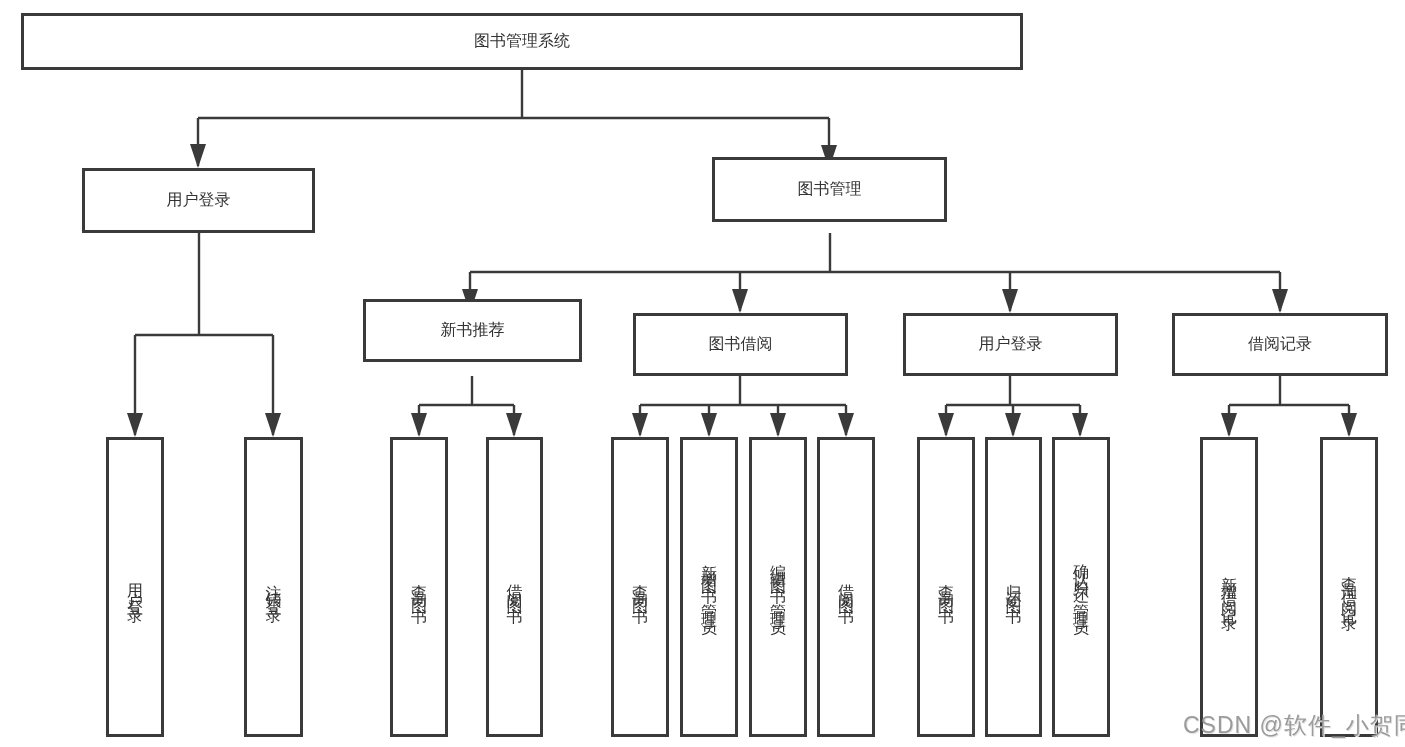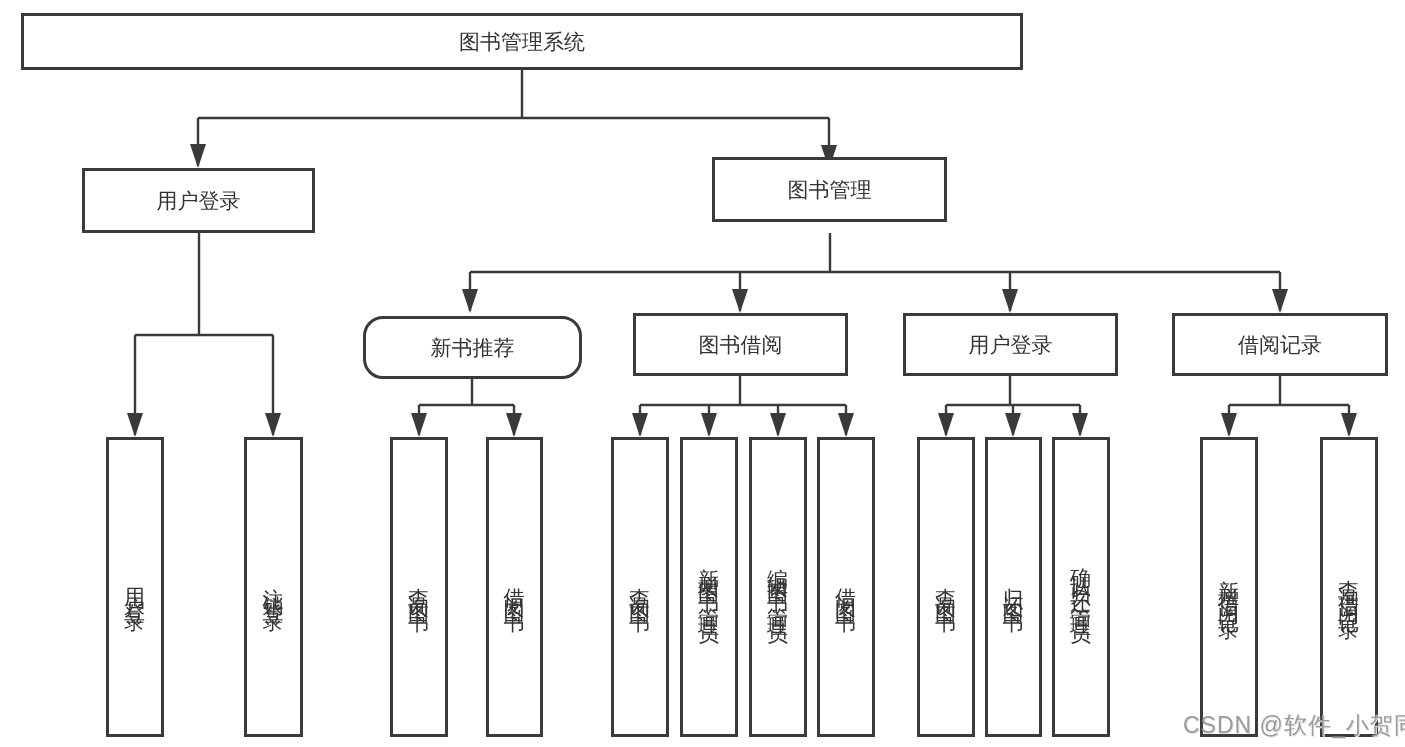--- a/index.html
+++ b/index.html
@@ -15,21 +15,21 @@
     position: absolute;
     left: 0; top: 0;
     width: 1405px; height: 747px;
   }
   .node {
     position: absolute;
     box-sizing: border-box;
     background: #ffffff;
     border: 3px solid #3a3a3a;
     color: #333333;
-    font-size: 21px;
+    font-size: 16px;
     display: flex;
     align-items: center;
     justify-content: center;
     white-space: nowrap;
     z-index: 2;
   }
   .v {
     writing-mode: vertical-rl;
     text-orientation: mixed;
     letter-spacing: 8px;
@@ -67,21 +67,21 @@
              M632 413 H648 L640 437 Z M701 413 H717 L709 437 Z M770 413 H786 L778 437 Z M838 413 H854 L846 437 Z
              M938 413 H954 L946 437 Z M1005 413 H1021 L1013 437 Z M1072 413 H1088 L1080 437 Z
              M1221 413 H1237 L1229 437 Z M1341 413 H1357 L1349 437 Z"></path>
   </svg>
 
   <div class="node" style="left:21px; top:13px; width:1002px; height:57px;">图书管理系统</div>
 
   <div class="node" style="left:82px; top:168px; width:233px; height:65px;">用户登录</div>
   <div class="node" style="left:712px; top:157px; width:235px; height:65px;">图书管理</div>
 
-  <div class="node" style="left:363px; top:316px; width:219px; height:63px;border-radius:20px;">新书推荐</div>
+  <div class="node" style="left:363px; top:299px; width:219px; height:63px;">新书推荐</div>
   <div class="node" style="left:633px; top:313px; width:215px; height:63px;">图书借阅</div>
   <div class="node" style="left:903px; top:313px; width:215px; height:63px;">用户登录</div>
   <div class="node" style="left:1172px; top:313px; width:216px; height:63px;">借阅记录</div>
 
   <div class="node v" style="left:106px; top:437px; width:58px; height:300px;">用户登录</div>
   <div class="node v" style="left:244px; top:437px; width:59px; height:300px;">注销登录</div>
 
   <div class="node v" style="left:390px; top:437px; width:58px; height:300px;">查询图书</div>
   <div class="node v" style="left:486px; top:437px; width:57px; height:300px;">借阅图书</div>
 

